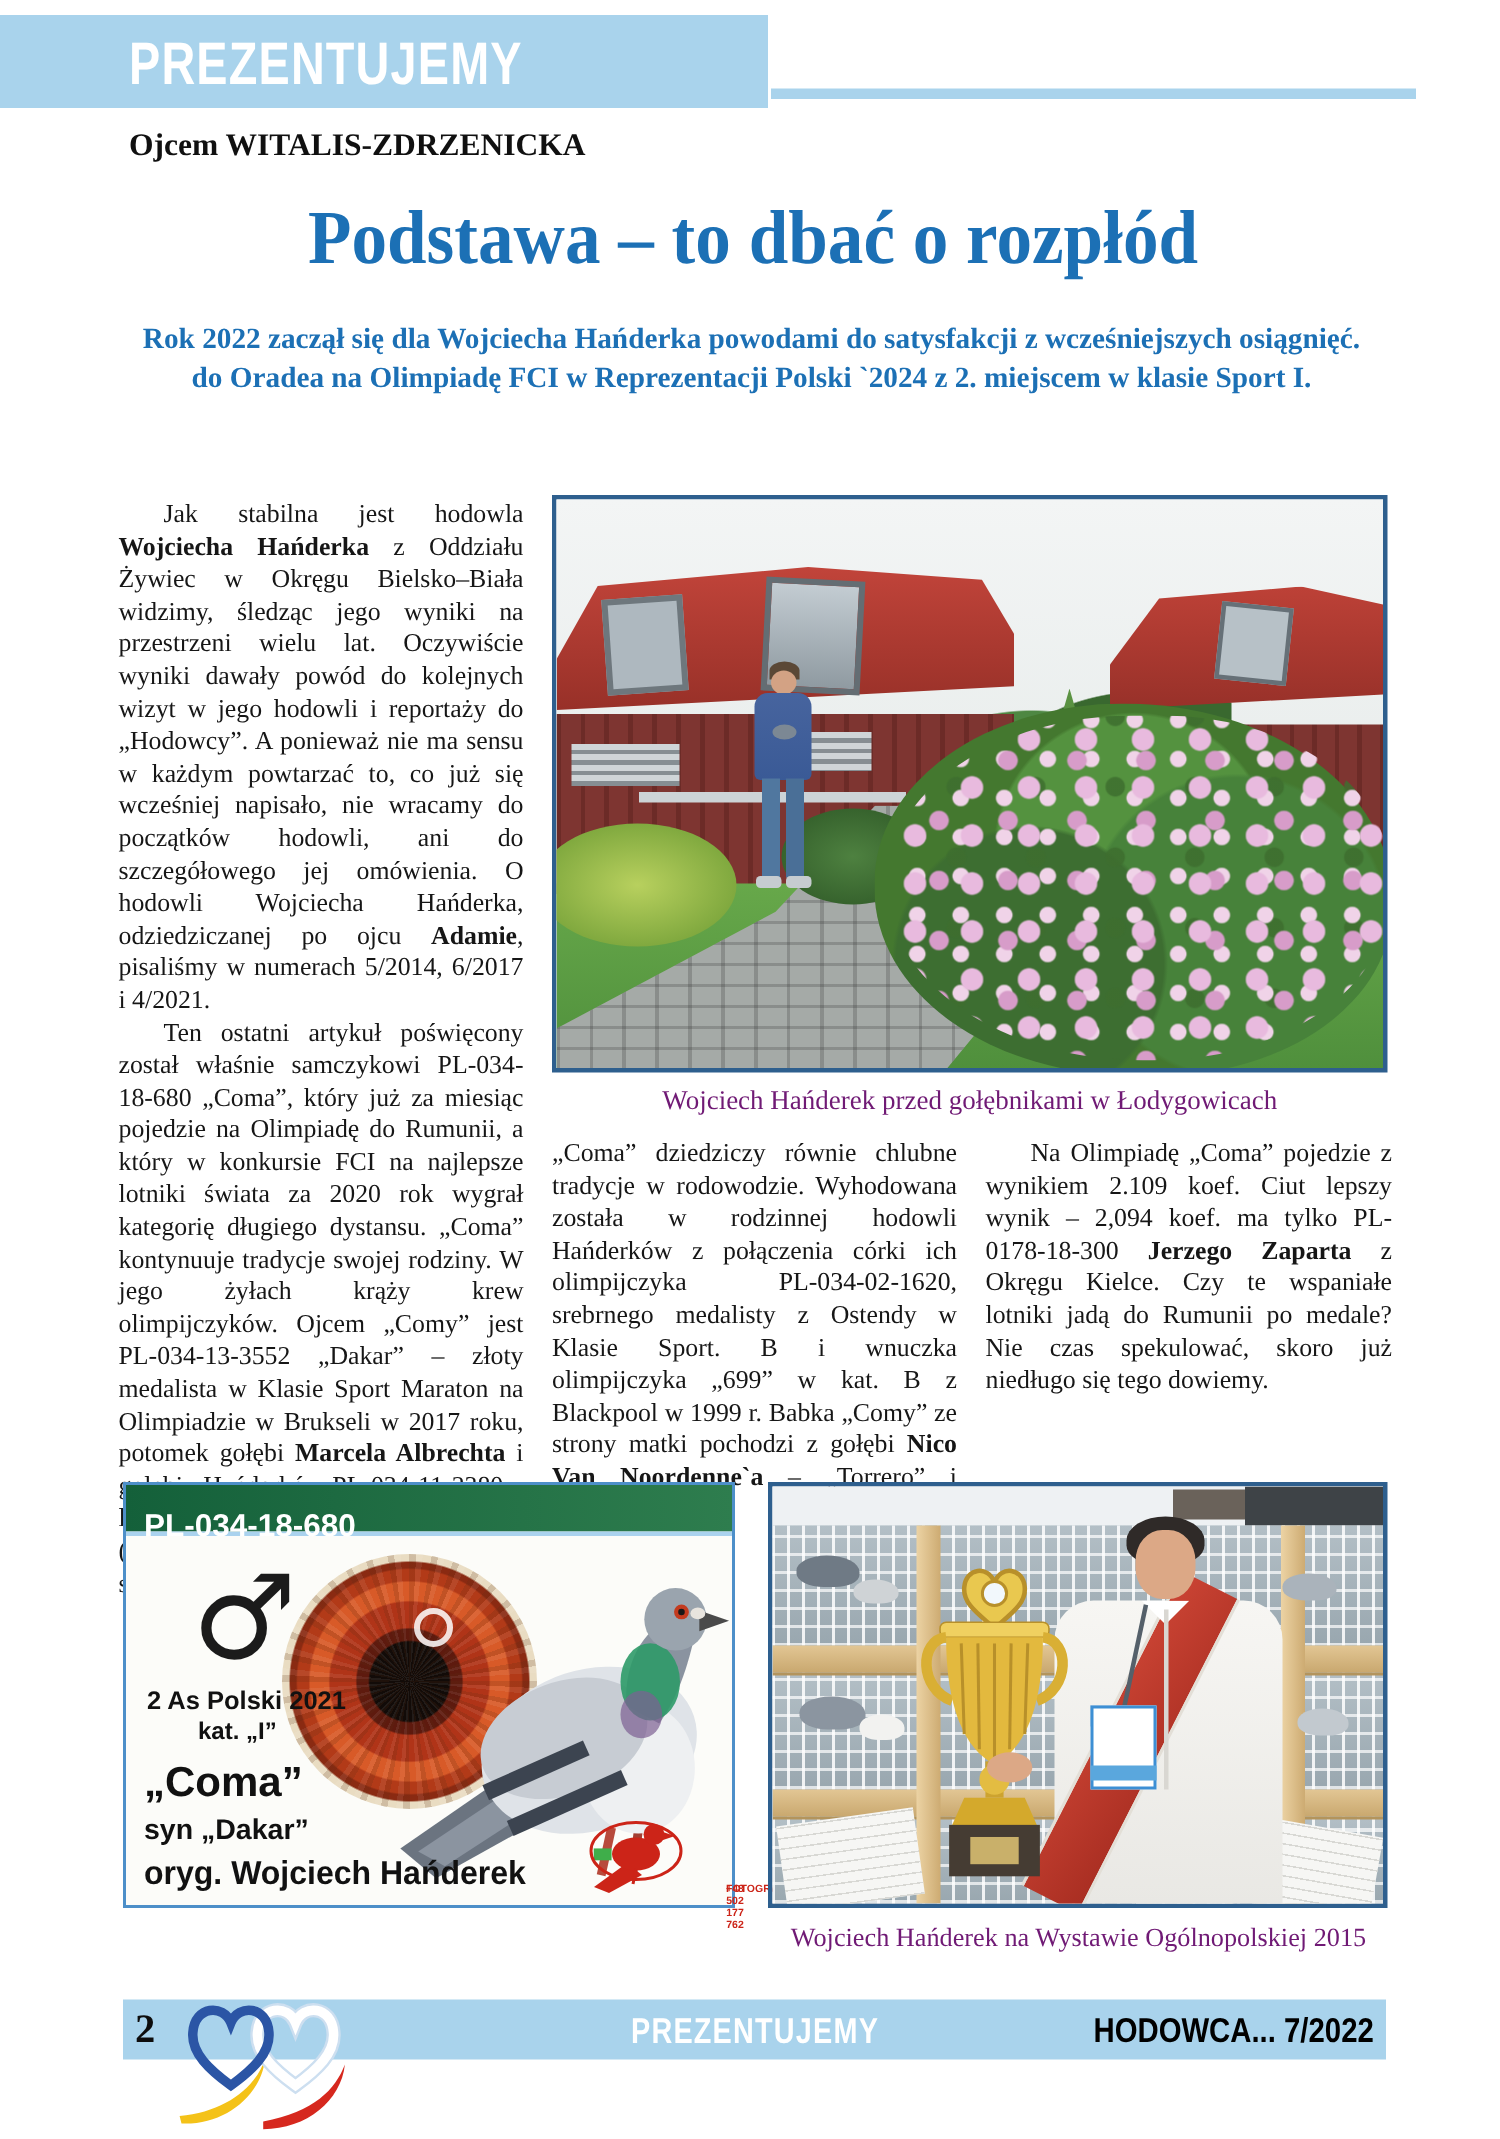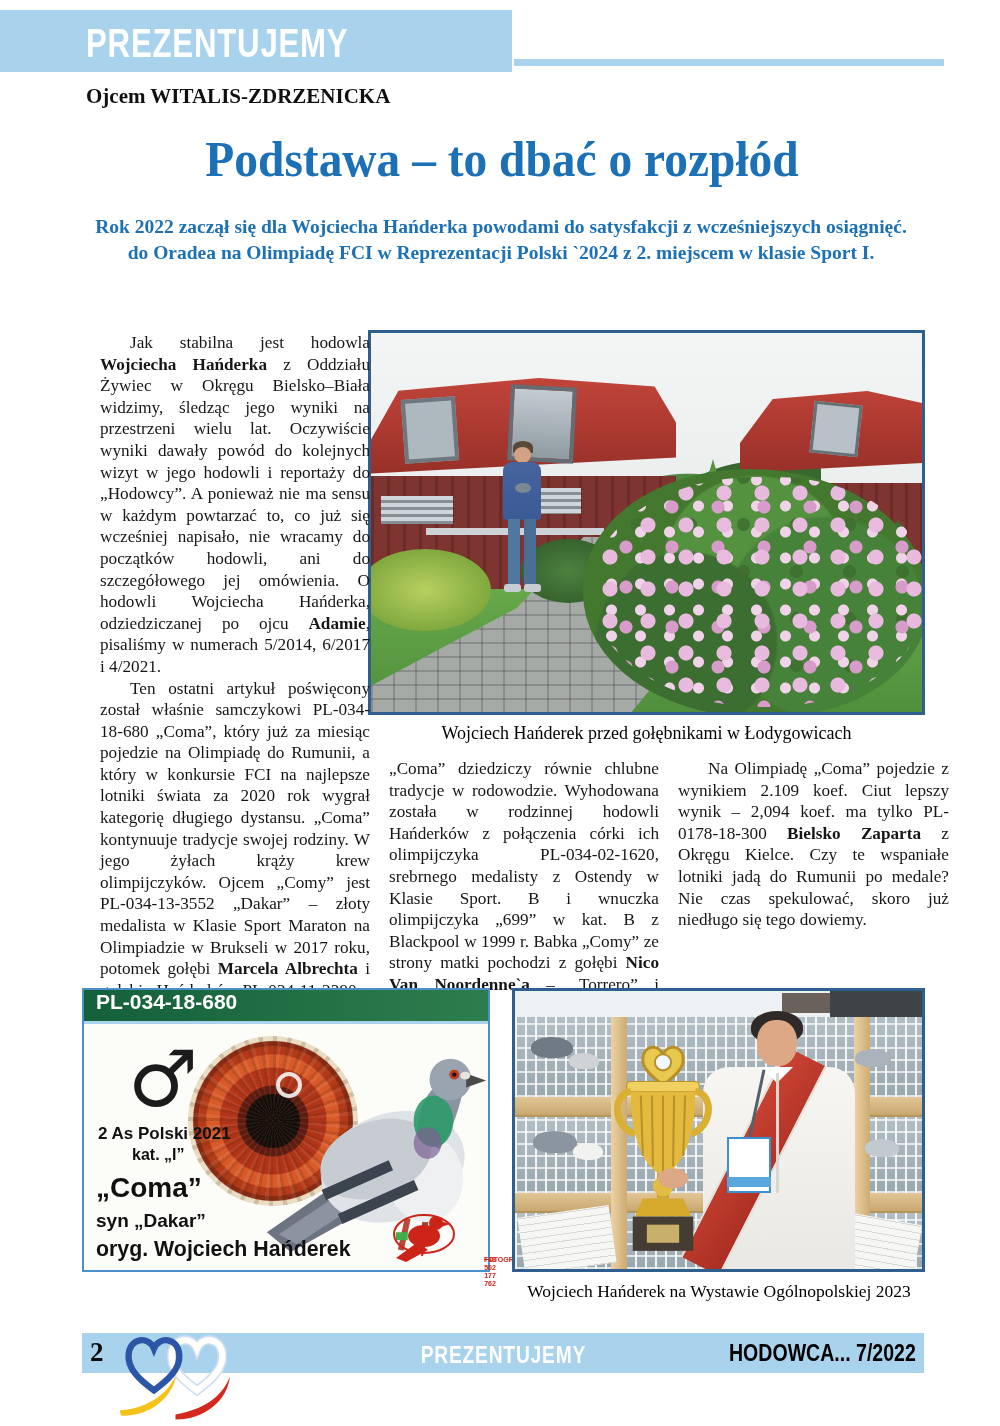--- a/index.html
+++ b/index.html
@@ -13,29 +13,29 @@
     font-family:"Liberation Sans",sans-serif;font-weight:bold;font-size:40px;
     letter-spacing:1px;transform:scaleX(.78);transform-origin:left center;}
   .banner-line{left:514px;top:59px;width:430px;height:7px;background:#a9d3ec;}
   .author{left:86px;top:84px;font-size:21px;font-weight:bold;color:#101010;}
   .title{left:78px;top:130px;width:848px;text-align:center;font-weight:bold;
     color:#1c70b5;font-size:51px;transform:scaleX(.93);}
   .lead{left:95px;top:214px;width:812px;text-align:center;font-weight:bold;
     color:#1c70b5;font-size:19.5px;line-height:25.5px;}
 
   
-  .body-col{font-size:17.2px;line-height:21.6px;color:#161616;text-align:justify;margin-left:21px;}
+  .body-col{font-size:17.2px;line-height:21.6px;color:#161616;text-align:justify;}
   .body-col p{margin:0;}
   .body-col p.indent{text-indent:30px;}
   .col-left{left:79px;top:332px;width:270px;height:650px;}
   .col-mid{left:368px;top:758px;width:270px;height:226px;}
   .col-right{left:657px;top:758px;width:271px;height:226px;}
 
   
-  .caption{color:#000000;text-align:center;font-size:18px;line-height:23px;}
+  .caption{color:#701a75;text-align:center;font-size:18px;line-height:23px;}
   .cap-top{left:368px;top:722px;width:557px;}
   .cap-bl{left:64px;top:1280px;width:444px;font-size:17.5px;}
   .cap-br{left:500px;top:1280px;width:438px;font-size:17.5px;}
 
   
   .photo-top{left:368px;top:330px;width:557px;height:385px;
     border:3px solid #2e5f8e;box-sizing:border-box;}
   .scene{position:absolute;inset:0;overflow:hidden;}
   .scene *{position:absolute;}
   .scene-top{background:linear-gradient(#f3f5f5 0%,#eaeeed 45%,#e1e6e3 58%);}
@@ -100,21 +100,21 @@
   .m-leg1{left:9px;top:78px;width:12px;height:66px;background:#50779f;}
   .m-leg2{left:25px;top:78px;width:12px;height:66px;background:#4a6f97;}
   .m-shoe1{left:5px;top:143px;width:17px;height:8px;background:#c6ccd0;border-radius:3px;}
   .m-shoe2{left:25px;top:143px;width:17px;height:8px;background:#c6ccd0;border-radius:3px;}
 
   
   .card{left:82px;top:988px;width:408px;height:284px;border:2px solid #4d8fc9;
     box-sizing:border-box;background:#fcfcf9;}
   .card-bar{position:relative;height:31px;background:linear-gradient(90deg,#14603a,#2e7d4e);
     border-bottom:3px solid #aad2ee;}
-  .card-ring{position:absolute;left:12px;top:0;color:#fff;font-weight:bold;font-size:21px;
+  .card-ring{position:absolute;left:12px;top:16px;color:#fff;font-weight:bold;font-size:21px;
     font-family:"Liberation Sans",sans-serif;}
   .card-body{position:relative;height:246px;}
   .card-body *{position:absolute;}
   .male{left:44px;top:16px;font-size:78px;line-height:78px;color:#1b1b1b;
     font-family:"DejaVu Sans",sans-serif;font-weight:bold;}
   .eye{left:104px;top:12px;width:170px;height:170px;border-radius:50%;
     background:radial-gradient(circle,#120b08 0 22%,#5e1a0e 23% 29%,#b03418 30% 44%,
       #d85a28 45% 55%,#b23a18 56% 62%,#8a2a12 63% 66%,#e9dcc2 67% 76%,
       #d9c6a2 77% 84%,#efe6d2 85% 100%);}
   .eye-tex{inset:0;border-radius:50%;
@@ -246,21 +246,21 @@
 <div class="abs caption cap-top">Wojciech Hańderek przed gołębnikami w Łodygowicach</div>
 
 <div class="abs body-col col-left">
   <p class="indent"><span>Jak stabilna jest hodowla </span><b>Wojciecha Hańderka</b><span> z Oddziału Żywiec w Okręgu Bielsko–Biała widzimy, śledząc jego wyniki na przestrzeni wielu lat. Oczywiście wyniki dawały powód do kolejnych wizyt w jego hodowli i reportaży do „Hodowcy”. A ponieważ nie ma sensu w każdym powtarzać to, co już się wcześniej napisało, nie wracamy do początków hodowli, ani do szczegółowego jej omówienia. O hodowli Wojciecha Hańderka, odziedziczanej po ojcu </span><b>Adamie</b><span>, pisaliśmy w numerach 5/2014, 6/2017 i 4/2021.</span></p>
   <p class="indent"><span>Ten ostatni artykuł poświęcony został właśnie samczykowi PL-034-18-680 „Coma”, który już za miesiąc pojedzie na Olimpiadę do Rumunii, a który w konkursie FCI na najlepsze lotniki świata za 2020 rok wygrał kategorię długiego dystansu. „Coma” kontynuuje tradycje swojej rodziny. W jego żyłach krąży krew olimpijczyków. Ojcem „Comy” jest PL-034-13-3552 „Dakar” – złoty medalista w Klasie Sport Maraton na Olimpiadzie w Brukseli w 2017 roku, potomek gołębi </span><b>Marcela Albrechta</b><span> i gołębia Hańderków PL-034-11-2380 z linii </span><b>Brockampa</b><span>: „Euro Diamonda” (olimpijczyka z Ostendy z 2007 roku i samicy „Mistral”. Ze strony matki</span></p>
 </div>
 <div class="abs body-col col-mid">
   <p><span>„Coma” dziedziczy równie chlubne tradycje w rodowodzie. Wyhodowana została w rodzinnej hodowli Hańderków z połączenia córki ich olimpijczyka PL-034-02-1620, srebrnego medalisty z Ostendy w Klasie Sport. B i wnuczka olimpijczyka „699” w kat. B z Blackpool w 1999 r. Babka „Comy” ze strony matki pochodzi z gołębi </span><b>Nico Van Noordenne`a</b><span> – „Torrero” i „Rin”.</span></p>
 </div>
 <div class="abs body-col col-right">
-  <p class="indent"><span>Na Olimpiadę „Coma” pojedzie z wynikiem 2.109 koef. Ciut lepszy wynik – 2,094 koef. ma tylko PL-0178-18-300 </span><b>Bielsko Zaparta</b><span> z Okręgu Kielce. Czy te wspaniałe lotniki jadą do Rumunii po medale? Nie czas spekulować, skoro już niedługo się tego dowiemy.</span></p>
+  <p class="indent"><span>Na Olimpiadę „Coma” pojedzie z wynikiem 2.109 koef. Ciut lepszy wynik – 2,094 koef. ma tylko PL-0178-18-300 </span><b>Jerzego Zaparta</b><span> z Okręgu Kielce. Czy te wspaniałe lotniki jadą do Rumunii po medale? Nie czas spekulować, skoro już niedługo się tego dowiemy.</span></p>
 </div>
 
 <div class="abs card">
   <div class="card-bar">
     <span class="card-ring">PL-034-18-680</span>
   </div>
   <div class="card-body">
     <div class="male">♂</div>
     <div class="eye">
       <div class="eye-tex"></div>
@@ -359,21 +359,21 @@
       <rect x="44" y="148" width="12" height="24" fill="#cda32f"></rect>
       <circle cx="50" cy="160" r="10" fill="#e3bc42"></circle>
       <ellipse cx="60" cy="152" rx="15" ry="10" fill="#dca886"></ellipse>
       <polygon points="30,172 70,172 78,190 22,190" fill="#d4a92c"></polygon>
       <rect x="20" y="190" width="60" height="34" fill="#453c33"></rect>
       <rect x="34" y="198" width="32" height="18" fill="#c9b06a"></rect>
     </svg>
   </div>
 </div>
 <div class="abs caption cap-br">
-  <div>Wojciech Hańderek na Wystawie Ogólnopolskiej 2023</div>
+  <div>Wojciech Hańderek na Wystawie Ogólnopolskiej 2015</div>
 </div>
 
 <div class="abs footer-bar"></div>
 <div class="abs footer-num">2</div>
 <svg class="abs hearts" viewBox="0 0 260 150">
   <path d="M96 138 C150 128 172 104 182 78 C178 116 142 146 96 146 Z" fill="#d6281e"></path>
   <path d="M8 132 C56 128 88 102 98 72 C94 110 56 142 10 140 Z" fill="#f4c218"></path>
   <path d="M130 34 C122 14 92 16 90 44 C88 66 108 84 130 100 C152 84 172 66 170 44 C168 16 138 14 130 34 Z" fill="none" stroke="#cddff0" stroke-width="15"></path>
   <path d="M130 34 C122 14 92 16 90 44 C88 66 108 84 130 100 C152 84 172 66 170 44 C168 16 138 14 130 34 Z" fill="none" stroke="#ffffff" stroke-width="10"></path>
   <path d="M62 34 C54 14 24 16 22 44 C20 66 40 84 62 100 C84 84 104 66 102 44 C100 16 70 14 62 34 Z" fill="none" stroke="#2b55a5" stroke-width="10"></path>

